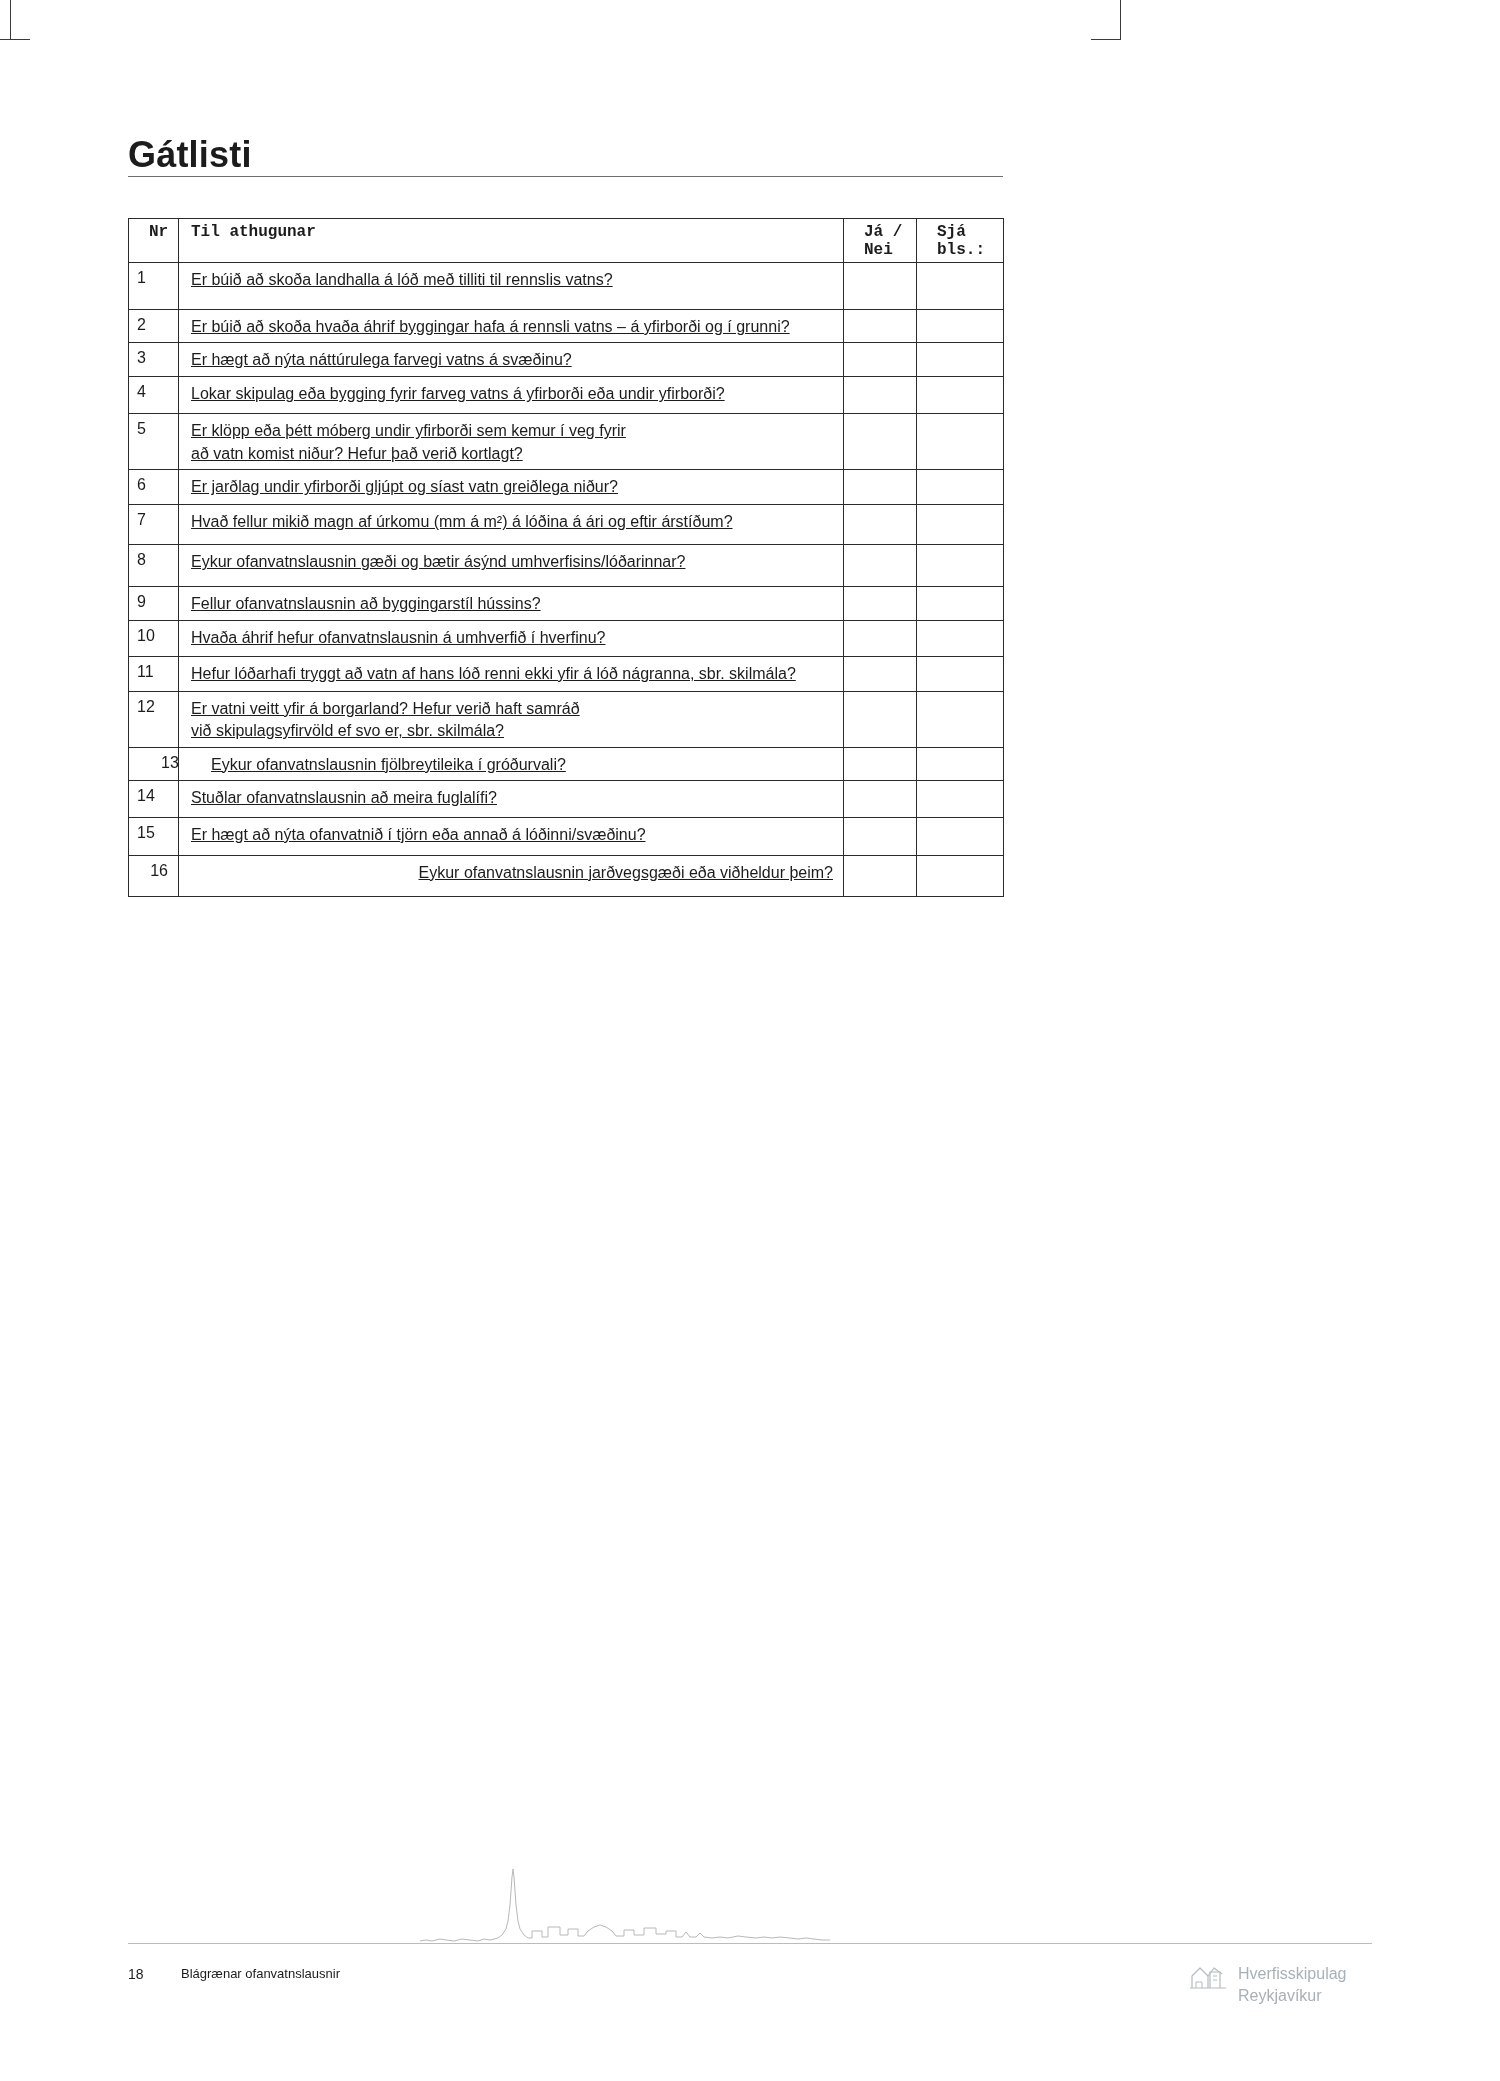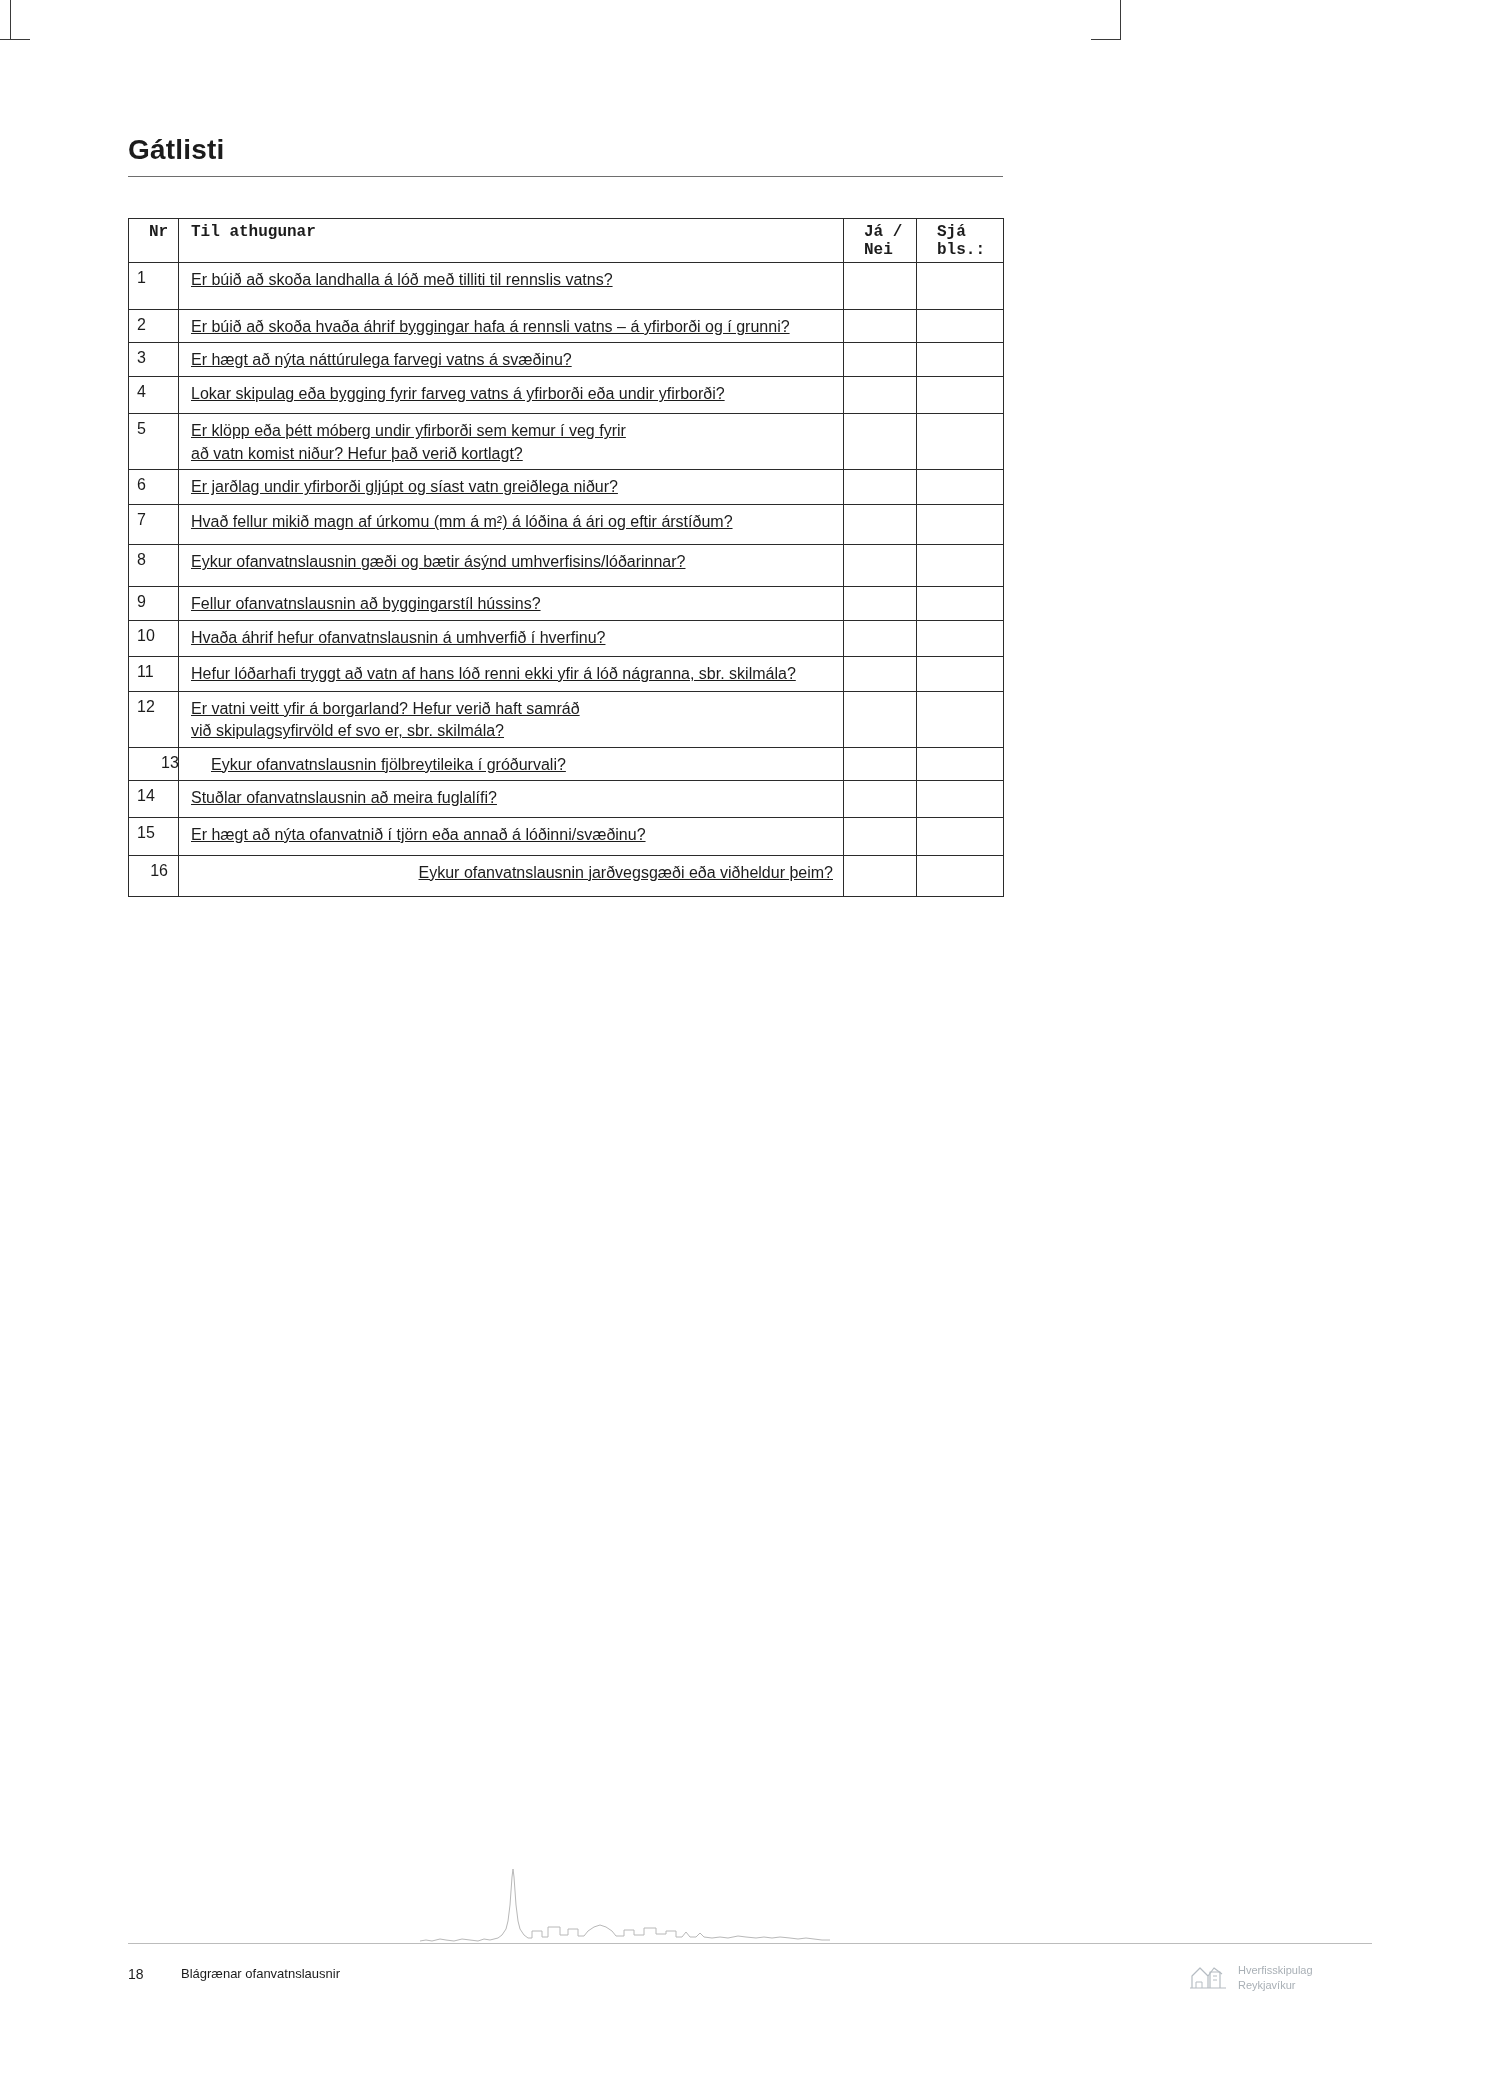--- a/index.html
+++ b/index.html
@@ -7,21 +7,21 @@
   .page{position:relative;width:1500px;height:2081px;background:#ffffff;overflow:hidden;}
 
   
   .crop{position:absolute;background:#3a3a3a;}
   .crop-tl-v{left:10px;top:0;width:1px;height:40px;}
   .crop-tl-h{left:0;top:39px;width:30px;height:1px;}
   .crop-tr-v{left:1120px;top:0;width:1px;height:40px;}
   .crop-tr-h{left:1091px;top:39px;width:30px;height:1px;}
 
   
-  .title{position:absolute;left:128px;top:134px;font-size:28px;font-weight:bold;letter-spacing:.2px;}
+  .title{position:absolute;left:128px;top:134px;font-size:36px;font-weight:bold;letter-spacing:.2px;}
   .title-rule{position:absolute;left:128px;top:176px;width:875px;height:0;border-top:1px solid #6e6e6e;}
 
   
   .checklist{position:absolute;left:128px;top:218px;width:875px;border-collapse:collapse;table-layout:fixed;}
   .checklist th,.checklist td{border:1px solid #2b2b2b;font-size:16px;vertical-align:top;text-align:left;}
   .checklist th{font-weight:bold;padding:4px 8px 3px 20px;height:26px;box-sizing:border-box;font-family:Liberation Mono, monospace;}
   .checklist td{padding:6px 10px 4px 8px;box-sizing:border-box;}
   .col-nr{width:50px;}
   .col-topic{width:665px;}
   .col-yesno{width:73px;}
@@ -45,21 +45,21 @@
   tbody tr:nth-child(14) td{height:37px;}
   tbody tr:nth-child(15) td{height:38px;}
   tbody tr:nth-child(16) td{height:41px;text-align:right;}
 
   
   .footer-rule{position:absolute;left:128px;top:1943px;width:1244px;height:0;border-top:1px solid #bcbcbc;}
   .skyline{position:absolute;left:420px;top:1865px;width:410px;height:78px;}
   .page-number{position:absolute;left:128px;top:1966px;font-size:14px;}
   .doc-title{position:absolute;left:181px;top:1966px;font-size:13px;}
   .logo{position:absolute;left:1188px;top:1958px;width:40px;height:40px;}
-  .logo-text{position:absolute;left:1238px;top:1963px;font-size:11px;line-height:1.35;color:#a9b0b6;}
+  .logo-text{position:absolute;left:1238px;top:1963px;font-size:16px;line-height:1.35;color:#a9b0b6;}
 </style>
 </head>
 <body>
 
 <div class="page">
 
   <div class="crop crop-tl-v"></div>
   <div class="crop crop-tl-h"></div>
   <div class="crop crop-tr-v"></div>
   <div class="crop crop-tr-h"></div>

